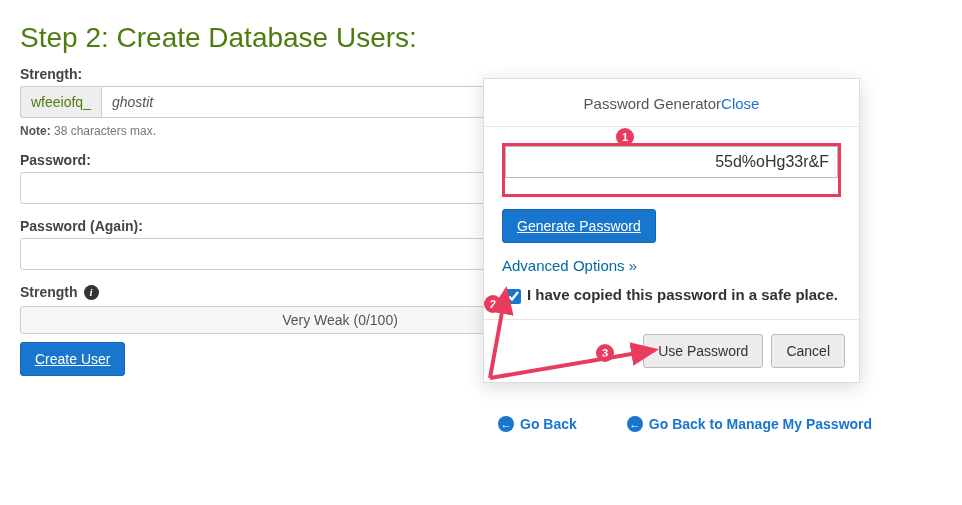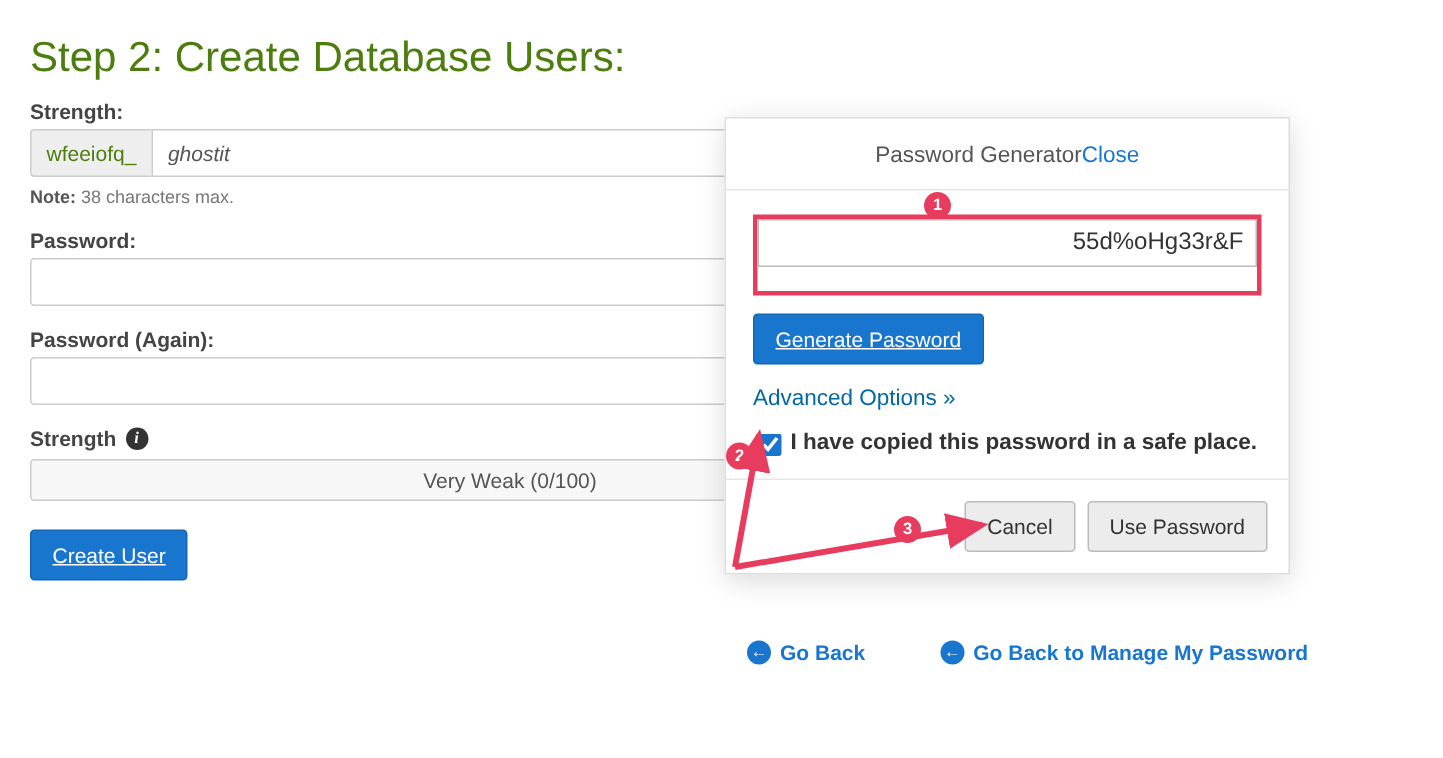--- a/index.html
+++ b/index.html
@@ -87,21 +87,21 @@
     font-weight: 700;
   }
   .strength-bar {
     width: 640px;
     border: 1px solid #ccc;
     border-radius: 3px;
     padding: 5px 16px;
     text-align: center;
     color: #555;
     background: #f7f7f7;
-    margin-bottom: 19px;
+    margin-bottom: 8px;
   }
   .btn {
     display: inline-block;
     border-radius: 3px;
     padding: 8px 14px;
     font-size: 14px;
     cursor: pointer;
     border: 1px solid transparent;
   }
   .btn-primary {
@@ -272,22 +272,22 @@
     <button class="btn btn-primary">Generate Password</button>
     <div>
       <span class="adv-link">Advanced Options »</span>
     </div>
     <label class="copied-row">
       <input type="checkbox" checked="" style="">
       <span>I have copied this password in a safe place.</span>
     </label>
   </div>
   <div class="modal-footer">
+    <button class="btn btn-default">Use Password</button>
     <button class="btn btn-default">Cancel</button>
-    <button class="btn btn-default">Use Password</button>
   </div>
 </div>
 
 <div class="annot red-dot" style="top:128px; left:616px;">1</div>
 <div class="annot red-dot" style="top:295px; left:484px;">2</div>
 <div class="annot red-dot" style="top:344px; left:596px;">3</div>
 
 <svg class="arrow annot" style="top:0; left:0;" width="962" height="505">
   <defs>
     <marker id="ah" markerWidth="8" markerHeight="8" refX="6" refY="3" orient="auto">

